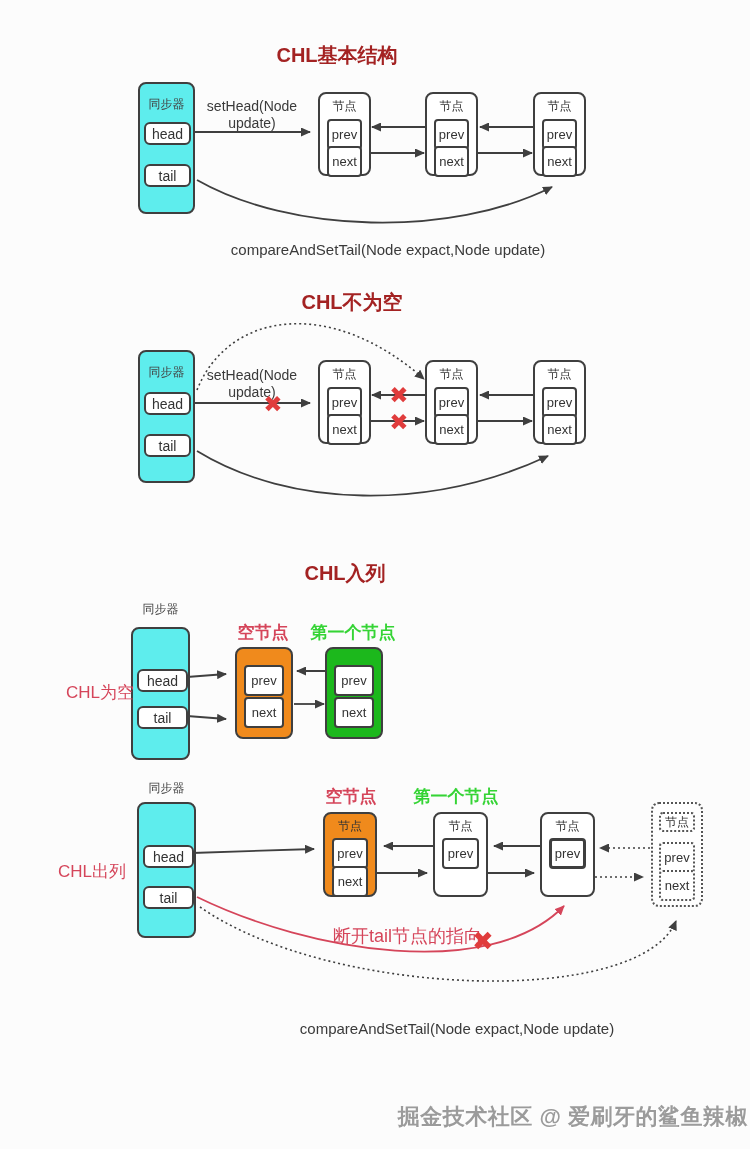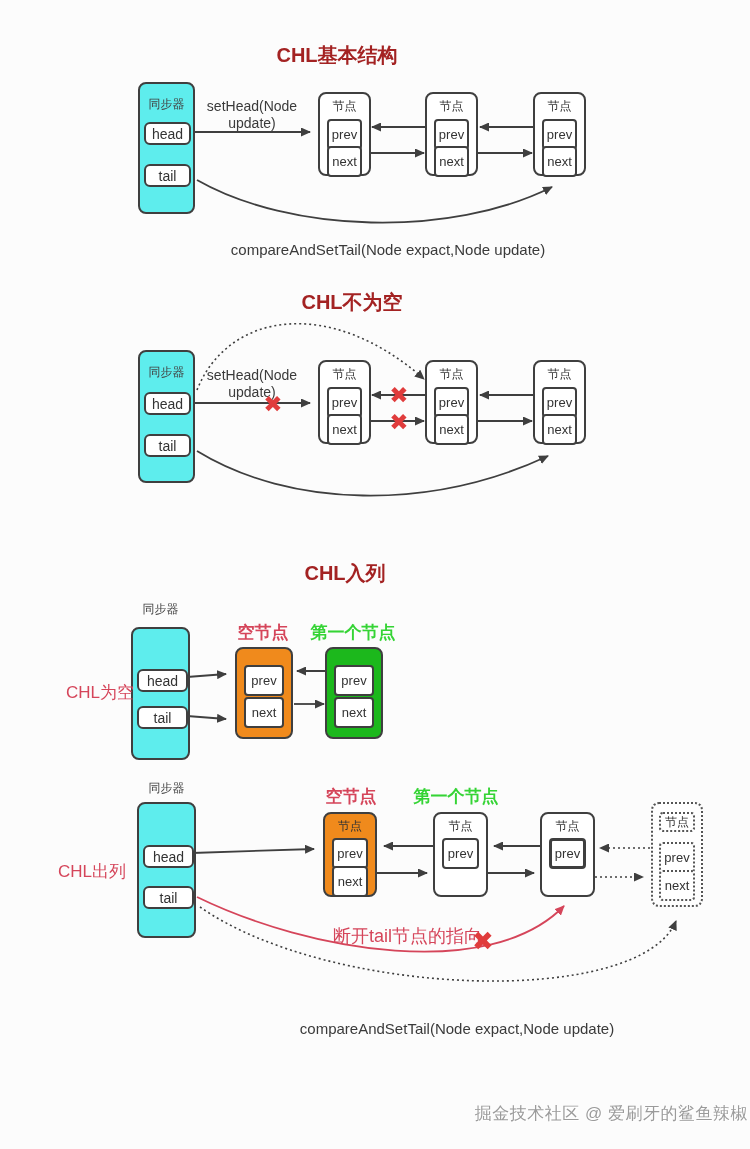--- a/index.html
+++ b/index.html
@@ -35,21 +35,21 @@
   .slot.dashed{border:2px dotted #555;background:#fff;}
   .tslot{position:absolute;left:6px;right:6px;height:20px;border:2px dotted #555;border-radius:4px;box-sizing:border-box;
         display:flex;align-items:center;justify-content:center;font-size:12px;color:#333;background:#fff;}
 
   .side-label{position:absolute;z-index:3;font-size:17px;color:var(--label_red);}
   .nlabel{position:absolute;z-index:3;text-align:center;font-size:17px;font-weight:bold;}
   .nlabel.red{color:var(--label_red);}
   .nlabel.green{color:var(--label_green);}
   .disconnect{position:absolute;z-index:3;font-size:18px;color:var(--label_red);}
   .xmark{position:absolute;z-index:4;font-size:23px;font-weight:bold;color:var(--x_red);transform:translate(-50%,-50%);line-height:1;}
-  .watermark{position:absolute;z-index:3;text-align:right;font-size:17px;font-weight:normal;color:#9b9b9b;
+  .watermark{position:absolute;z-index:3;text-align:right;font-size:22px;font-weight:bold;color:#9b9b9b;
              text-shadow:1px 1px 0 #ffffff;letter-spacing:0.5px;}
 </style>
 </head>
 <body>
 
 <div id="canvas">
 
   <svg id="lines" width="750" height="1149" viewBox="0 0 750 1149">
     <defs>
       <marker id="ah" markerUnits="userSpaceOnUse" markerWidth="11" markerHeight="9" refX="9" refY="4.5" orient="auto">

